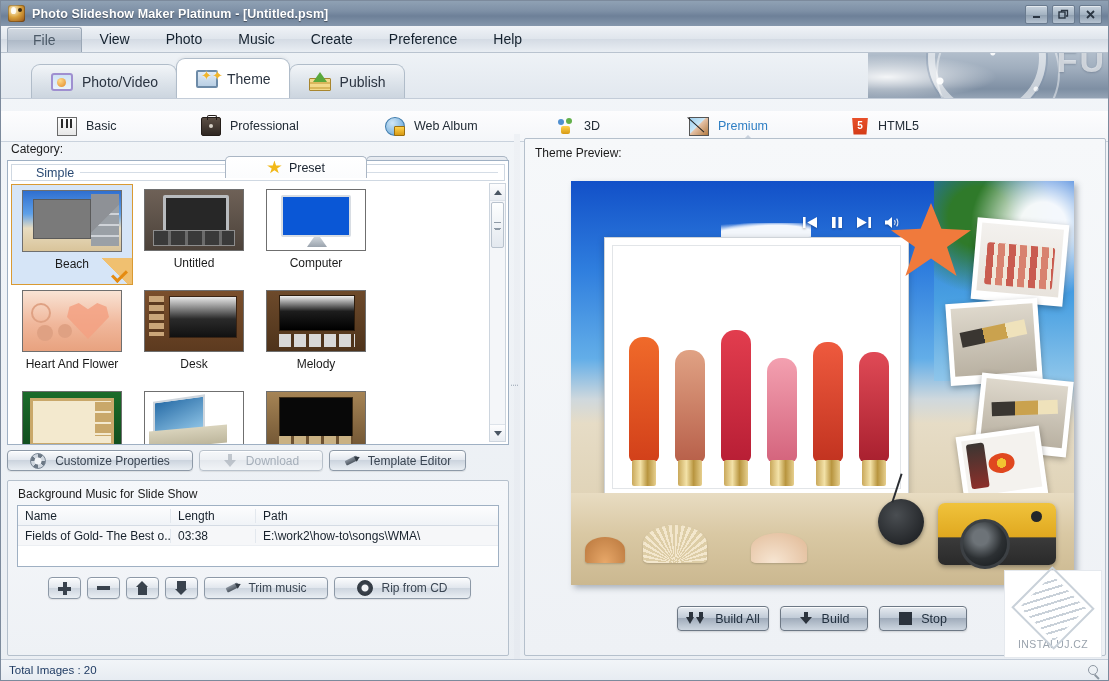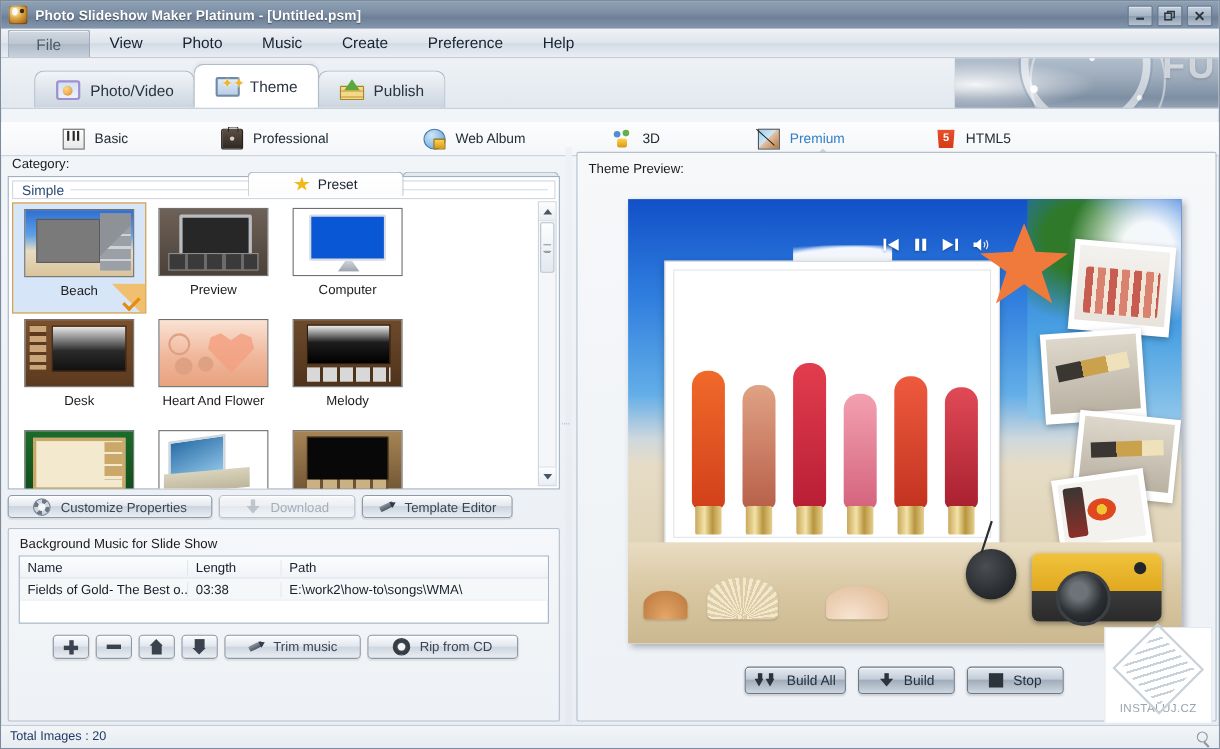--- a/index.html
+++ b/index.html
@@ -237,21 +237,21 @@
     border:2px solid #8d97a2;
   }
 
   .themebox{
     position:absolute;left:6px;right:5px;top:26px;height:285px;
     background:#ffffff;border:1px solid #9fb0c3;box-sizing:border-box;
     overflow:hidden;
   }
   .group-hdr{
     height:17px;margin:3px 3px 0 3px;display:flex;align-items:center;gap:6px;
-    border:1px solid #cfd8e2;background:#ffffff;box-sizing:border-box;padding-left:8px;
+    border:1px solid #cfd8e2;background:#ffffff;box-sizing:border-box;padding-left:24px;
   }
   .group-hdr .g-label{font-size:12.5px;color:#2a4a73;}
   .group-hdr .g-line{flex:1;height:1px;background:#d5dde6;margin-right:6px;}
 
   .grid{
     position:absolute;left:3px;right:22px;top:23px;bottom:2px;
     display:grid;grid-template-columns:repeat(4,122px);
     grid-auto-rows:101px;gap:0;
   }
   .thumb-cell{
@@ -660,35 +660,35 @@
         </div>
 
         <div class="grid">
           <div class="thumb-cell selected">
             <div class="thumb-img t-beach"></div>
             <div class="thumb-name">Beach</div>
             <div class="check-corner"></div>
           </div>
           <div class="thumb-cell">
             <div class="thumb-img t-cal"></div>
-            <div class="thumb-name">Preview</div>
+            <div class="thumb-name">Untitled</div>
           </div>
           <div class="thumb-cell">
             <div class="thumb-img t-comp"></div>
             <div class="thumb-name">Computer</div>
           </div>
           <div class="thumb-cell"></div>
 
           <div class="thumb-cell">
+            <div class="thumb-img t-heart"></div>
+            <div class="thumb-name">Heart And Flower</div>
+          </div>
+          <div class="thumb-cell">
             <div class="thumb-img t-desk"></div>
             <div class="thumb-name">Desk</div>
-          </div>
-          <div class="thumb-cell">
-            <div class="thumb-img t-heart"></div>
-            <div class="thumb-name">Heart And Flower</div>
           </div>
           <div class="thumb-cell">
             <div class="thumb-img t-melody"></div>
             <div class="thumb-name">Melody</div>
           </div>
           <div class="thumb-cell"></div>
 
           <div class="thumb-cell">
             <div class="thumb-img t-green"></div>
             <div class="thumb-name"></div>

